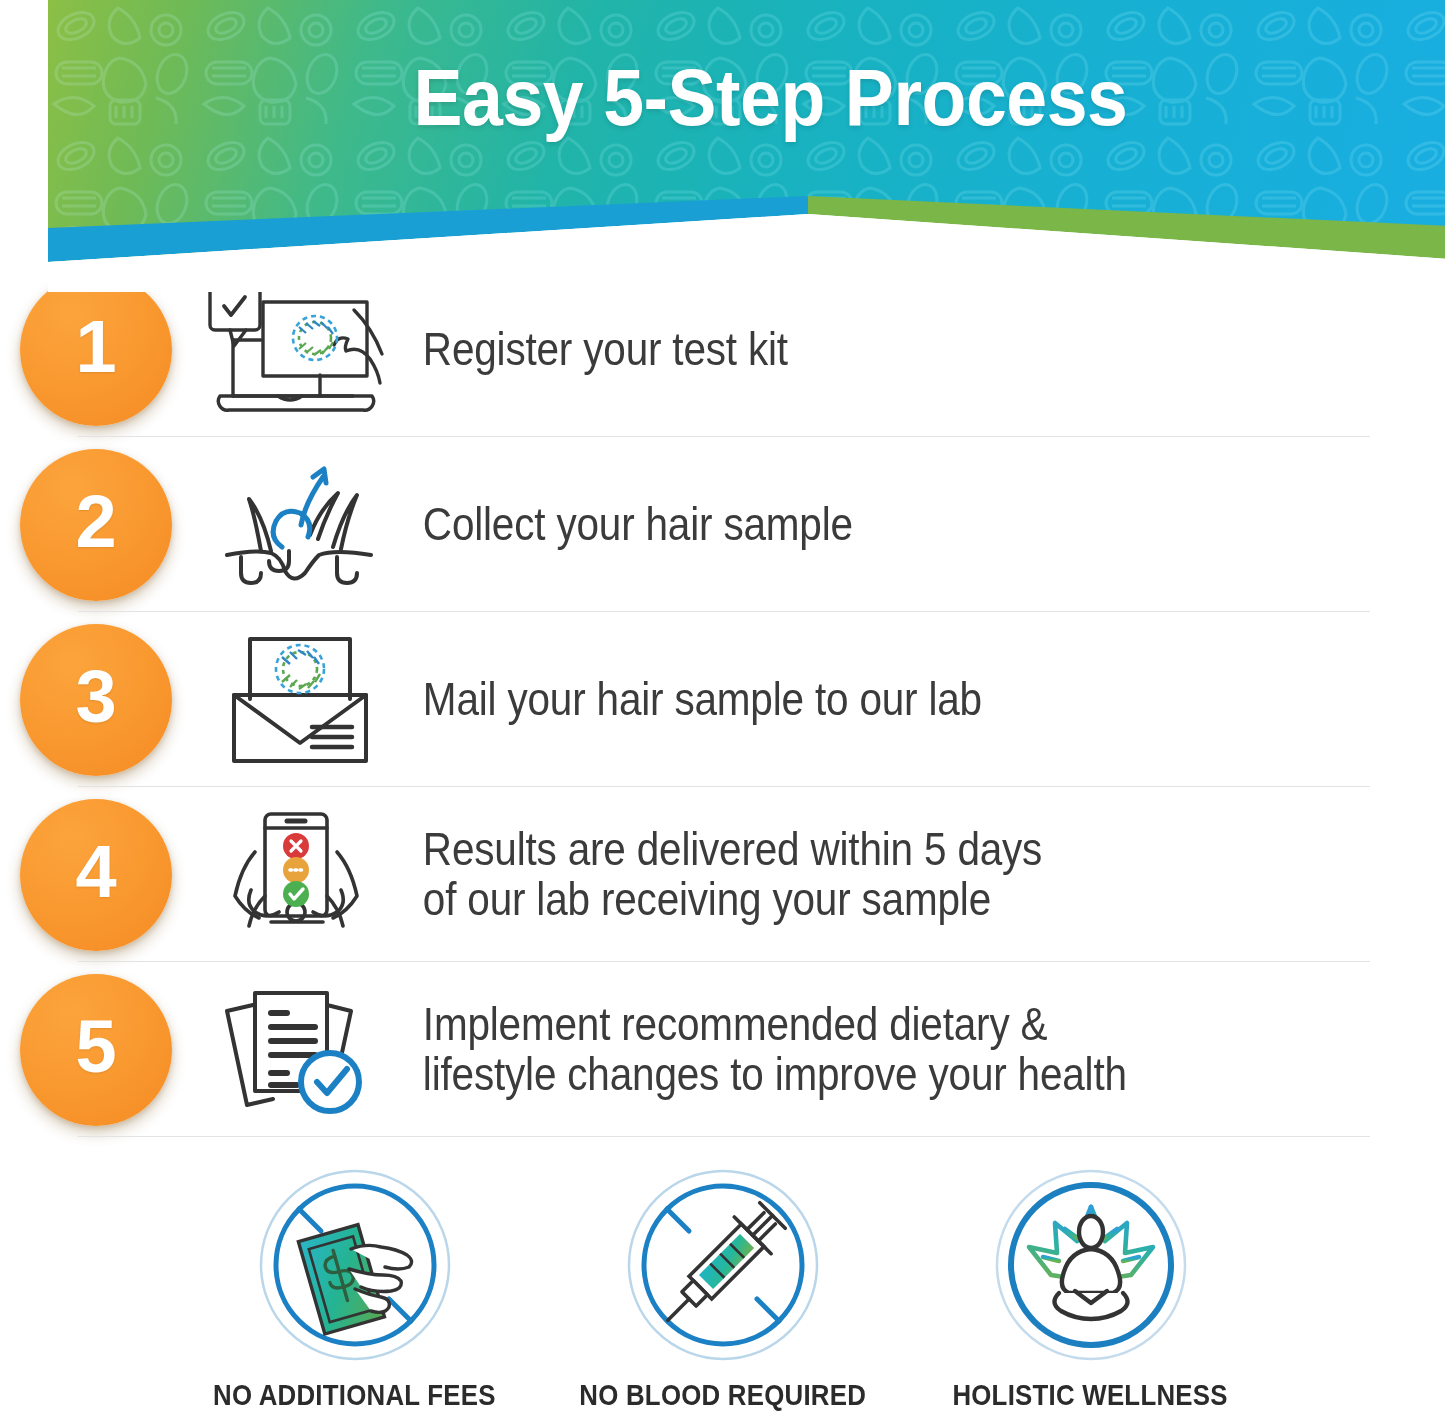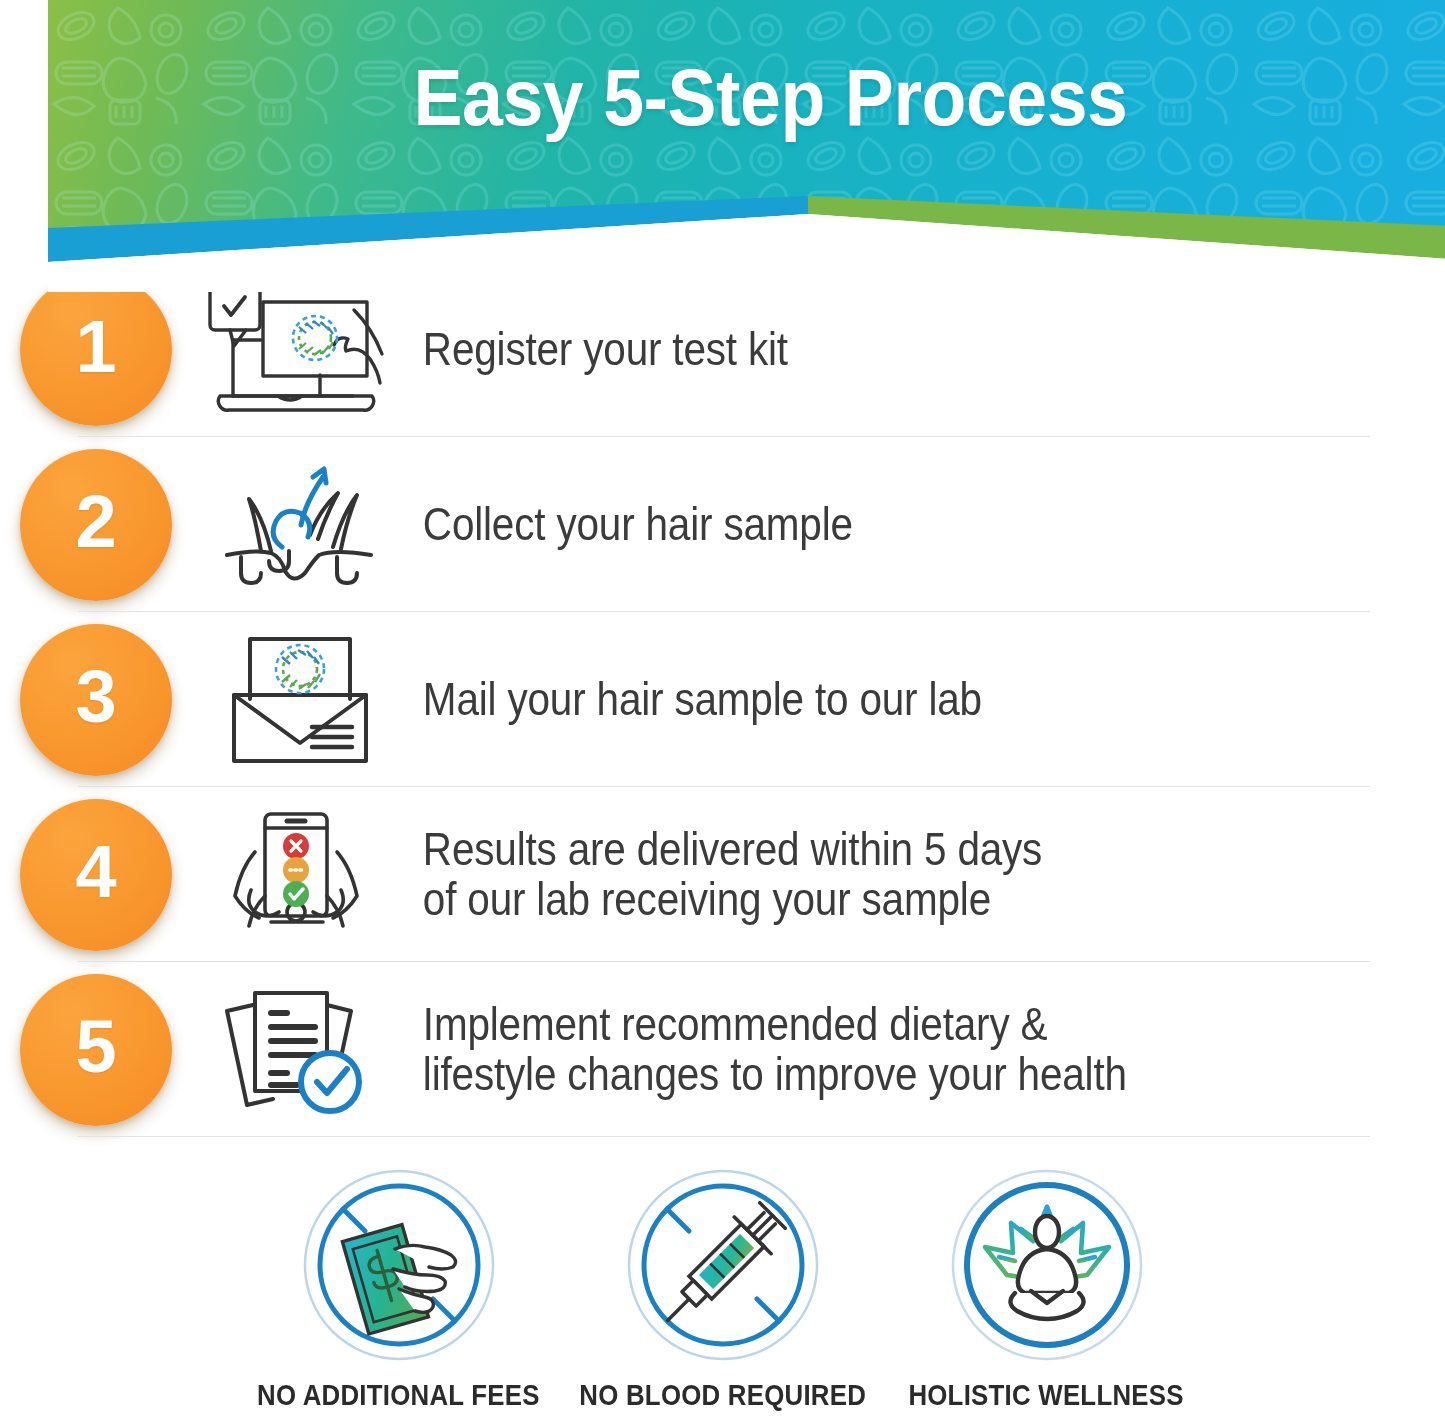--- a/index.html
+++ b/index.html
@@ -141,21 +141,21 @@
   }
 
   
   .badges {
     position: absolute;
     left: 0;
     top: 1160px;
     width: 1445px;
     display: flex;
     justify-content: center;
-    gap: 34px;
+    gap: 78px;
   }
   .badge {
     width: 290px;
     display: flex;
     flex-direction: column;
     align-items: center;
   }
   .badge-icon-wrap {
     width: 210px;
     height: 210px;

